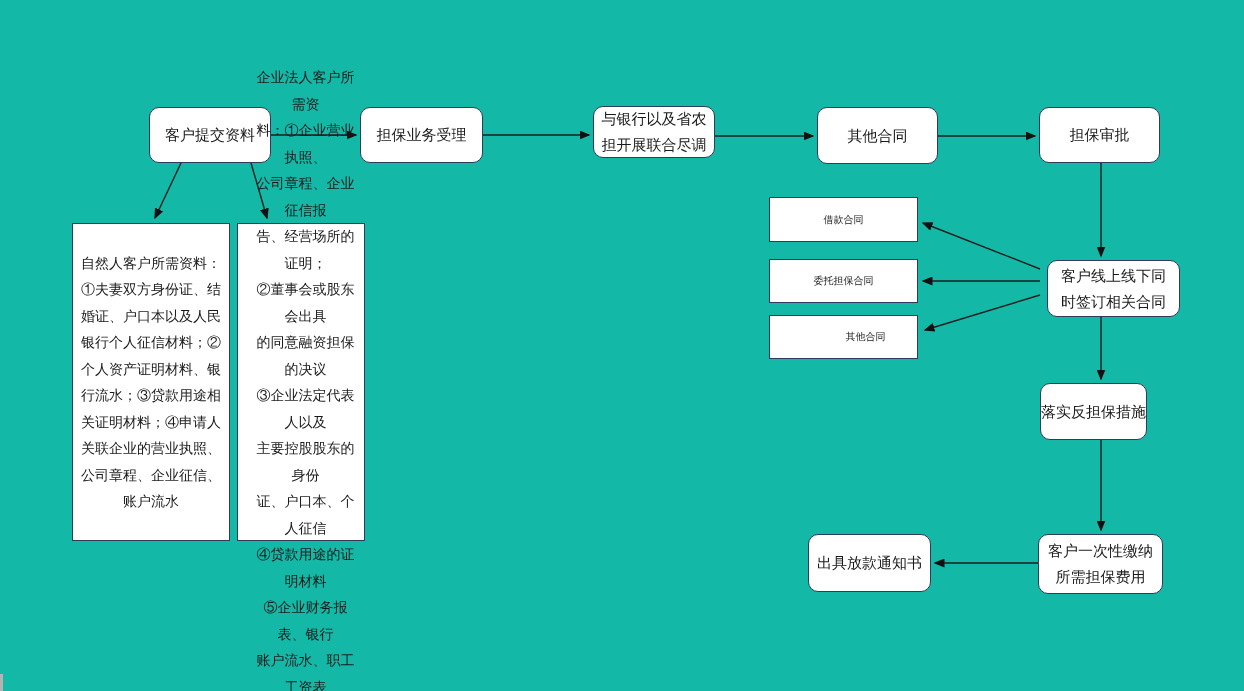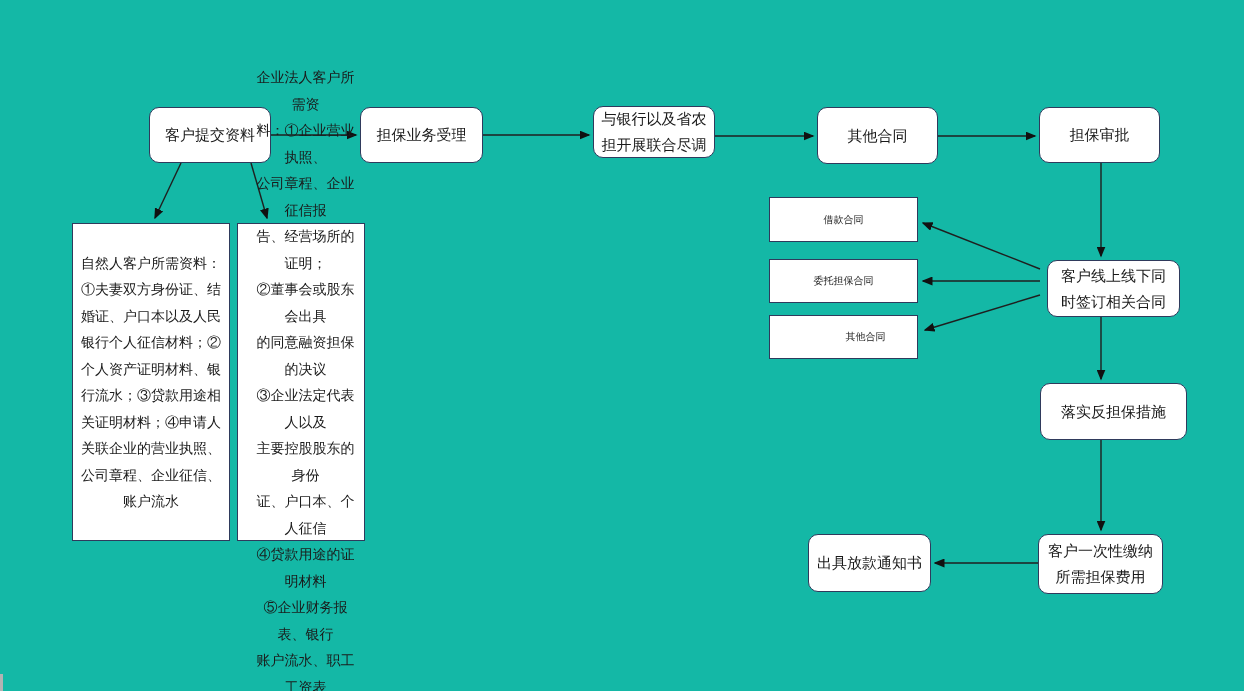--- a/index.html
+++ b/index.html
@@ -108,21 +108,21 @@
 
   <div class="node rect" style="left:769px;top:197px;width:149px;height:45px;">借款合同</div>
 
   <div class="node rect" style="left:769px;top:259px;width:149px;height:44px;">委托担保合同</div>
 
   <div class="node rect" style="left:769px;top:315px;width:149px;height:44px;padding-left:44px;">其他合同</div>
 
   <div class="node rounded" style="left:1040px;top:260px;width:133px;height:57px;margin-left:7px;">客户线上线下同
 时签订相关合同</div>
 
-  <div class="node rounded" style="left:1040px;top:383px;width:147px;height:57px;">落实反担保措施</div>
+  <div class="node rounded" style="left:1040px;top:383px;width:107px;height:57px;">落实反担保措施</div>
 
   <div class="node rounded" style="left:1038px;top:534px;width:125px;height:60px;">客户一次性缴纳
 所需担保费用</div>
 
   <div class="node rounded" style="left:808px;top:534px;width:123px;height:58px;">出具放款通知书</div>
 
   <div class="artifact"></div>
 
 </div>
 

